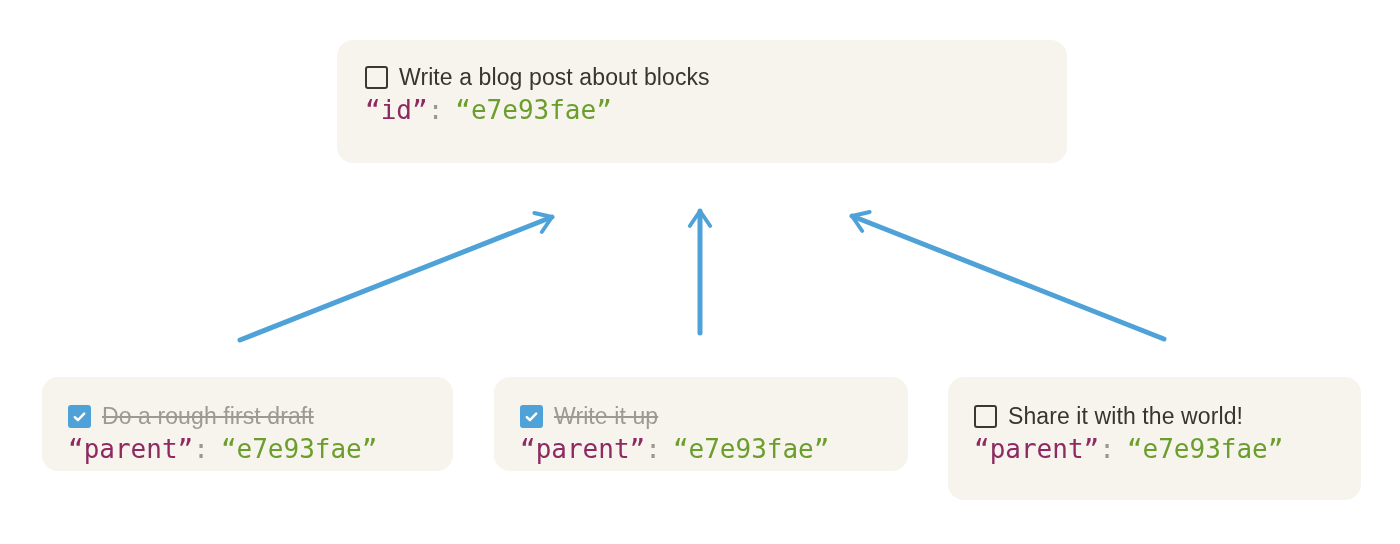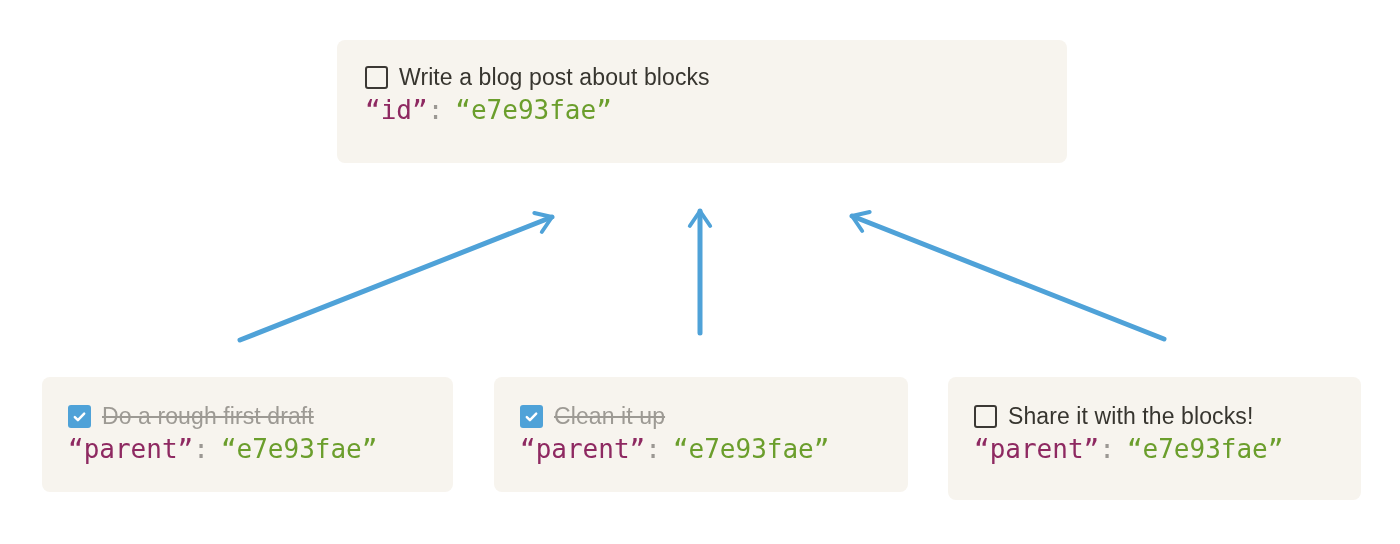--- a/index.html
+++ b/index.html
@@ -18,24 +18,24 @@
   body{
     background:var(--page-bg);
     font-family:"Liberation Sans",sans-serif;
     position:relative;
   }
   .stage{position:relative;width:1400px;height:544px;}
 
   .card{
     position:absolute;
     background:var(--card-bg);
-    border-radius:8px;
+    border-radius:16px;
   }
   .card.parent{left:337px;top:40px;width:730px;height:123px;padding:24px 28px;}
-  .card.child{top:377px;height:115px;padding:26px 26px;}
+  .card.child{top:377px;height:94px;padding:26px 26px;}
   .card.c1{left:42px;width:411px;}
   .card.c2{left:494px;width:414px;}
   .card.c3{left:948px;width:413px;height:123px;}
 
   .task-row{display:flex;align-items:center;gap:11px;height:26px;}
   .checkbox{
     width:23px;height:23px;flex:0 0 auto;
     border-radius:3px;
     display:flex;align-items:center;justify-content:center;
     cursor:pointer;
@@ -120,32 +120,32 @@
     </div>
   </div>
 
   <div class="card child c2">
     <div class="task-row">
       <span class="checkbox checked">
         <svg class="check-svg" width="15" height="15" viewBox="0 0 16 16">
           <path d="M3 8.6 L6.3 11.9 L13 4.9" fill="none" stroke="#ffffff" stroke-width="2.6" stroke-linecap="round" stroke-linejoin="round"></path>
         </svg>
       </span>
-      <span class="task-title done">Clean it up</span>
+      <span class="task-title done">Write it up</span>
     </div>
     <div class="code-line">
       <span class="code-key">“parent”</span><span class="code-punct">:</span><span class="code-value">“e7e93fae”</span>
     </div>
   </div>
 
   <div class="card child c3">
     <div class="task-row">
       <span class="checkbox">
         
       </span>
-      <span class="task-title">Share it with the blocks!</span>
+      <span class="task-title">Share it with the world!</span>
     </div>
     <div class="code-line">
       <span class="code-key">“parent”</span><span class="code-punct">:</span><span class="code-value">“e7e93fae”</span>
     </div>
   </div>
 
 </div>
 
 </body></html>

